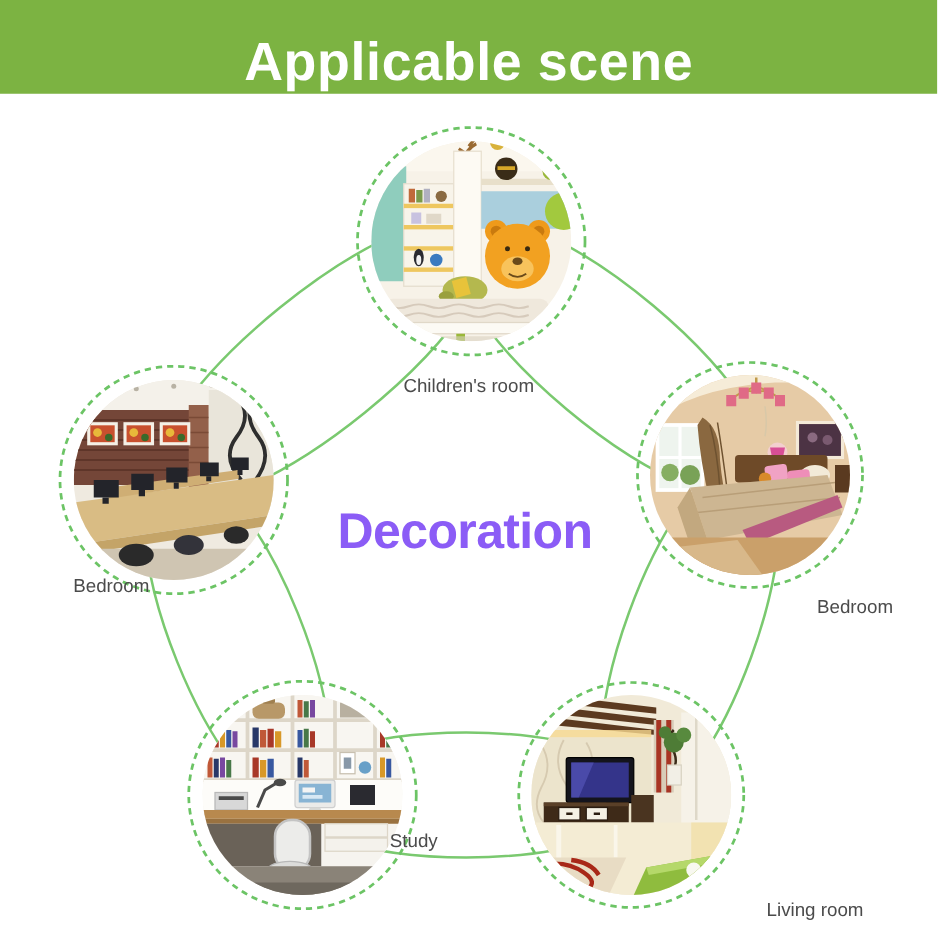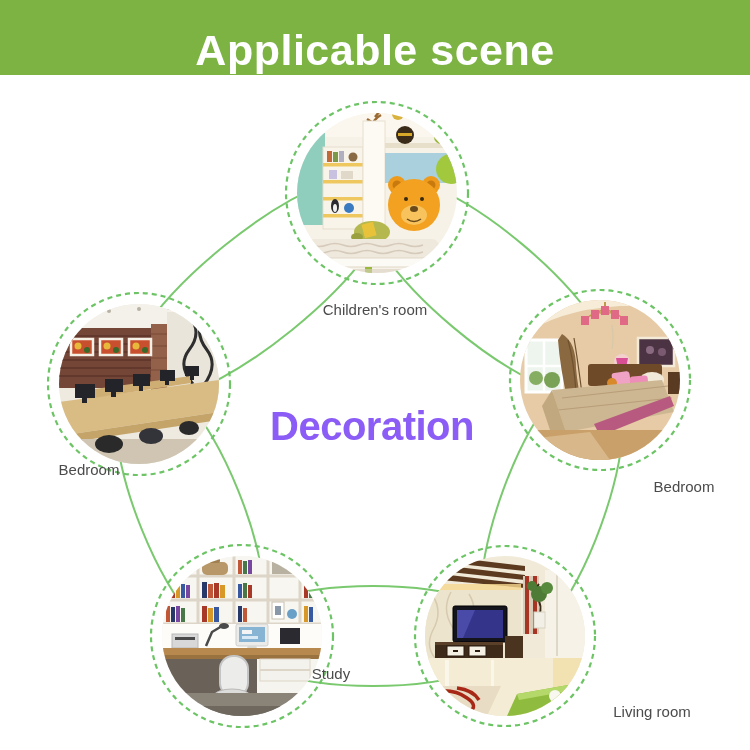--- a/index.html
+++ b/index.html
@@ -360,17 +360,17 @@
         <circle cx="150" cy="160" r="6" fill="#f8f8f0"></circle>
       </g>
       <circle class="ring" cx="100" cy="100" r="90"></circle>
     </svg>
   </div>
 
   <div class="node-label" style="left:375px; top:309px">Children's room</div>
   <div class="node-label" style="left:89px;  top:469px">Bedroom</div>
   <div class="node-label" style="left:684px; top:486px">Bedroom</div>
   <div class="node-label" style="left:331px; top:673px">Study</div>
-  <div class="node-label" style="left:652px; top:711px">Living room</div>
+  <div class="node-label" style="left:652px; top:728px">Living room</div>
 
   <div class="center-title" style="left:372px; top:426px">Decoration</div>
 
 </div>
 
 </body></html>

